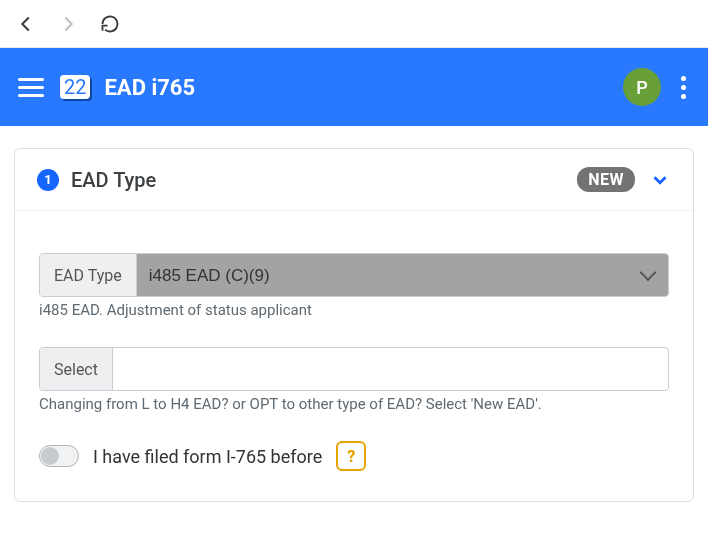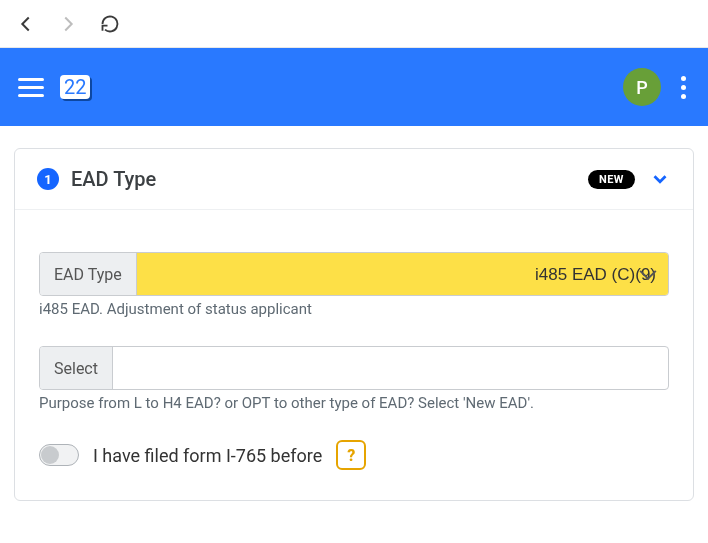--- a/index.html
+++ b/index.html
@@ -112,23 +112,23 @@
   .step-num {
     width:22px; height:22px; border-radius:50%;
     background:#1565ff; color:#fff;
     display:flex; align-items:center; justify-content:center;
     font-size:13px; font-weight:700;
     margin-right:12px;
   }
   .card-title { font-size:20px; font-weight:500; color:#3c4043; }
   .card-header-right { margin-left:auto; display:flex; align-items:center; gap:14px; }
   .new-badge {
-    background:#000000;
+    background:#737373;
     color:#fff;
-    font-size:11px;
+    font-size:16px;
     font-weight:700;
     padding:3px 11px;
     border-radius:12px;
     letter-spacing:0.5px;
   }
   .chevron-down { color:#1565ff; cursor:pointer; display:flex; }
 
   .card-body { padding: 42px 24px 30px 24px; }
 
   .field-row {
@@ -148,24 +148,23 @@
     border-right:1px solid #c9ccd0;
     white-space:nowrap;
   }
   .field-select {
     flex:1;
     border:none;
     outline:none;
     font-size:17px;
     padding:0 12px;
     color:#333;
-    background:#fde047;
+    background:#a3a3a3;
     appearance:none;
     cursor:pointer;
-    text-align:right;
   }
   .select-wrap {
     position:relative;
     flex:1;
     display:flex;
   }
   .select-wrap::after {
     content:"";
     position:absolute;
     right:14px;
@@ -240,20 +239,21 @@
 </div>
 
 <div class="app-header">
   <div class="hamburger">
     <div></div>
       <div></div>
       <div></div>
   </div>
   <div class="logo">
     <span class="logo-badge">22</span>
+    <span class="header-title">EAD i765</span>
   </div>
   <div class="header-right">
     <div class="avatar">
       <span>P</span>
     </div>
     <div class="kebab">
       <div></div>
         <div></div>
         <div></div>
     </div>
@@ -285,21 +285,21 @@
           <select class="field-select">
             <option>i485 EAD (C)(9)</option>
           </select>
         </div>
       </div>
       <div class="helper-text">i485 EAD. Adjustment of status applicant</div>
 
       <div class="field-row">
         <div class="field-label">Select</div>
       </div>
-      <div class="helper-text">Purpose from L to H4 EAD? or OPT to other type of EAD? Select 'New EAD'.</div>
+      <div class="helper-text">Changing from L to H4 EAD? or OPT to other type of EAD? Select 'New EAD'.</div>
 
       <div class="toggle-row">
         <div class="toggle">
           <div class="toggle-knob"></div>
         </div>
         <div class="toggle-label">I have filed form I-765 before</div>
         <div class="help-btn">
           <span>?</span>
         </div>
       </div>

